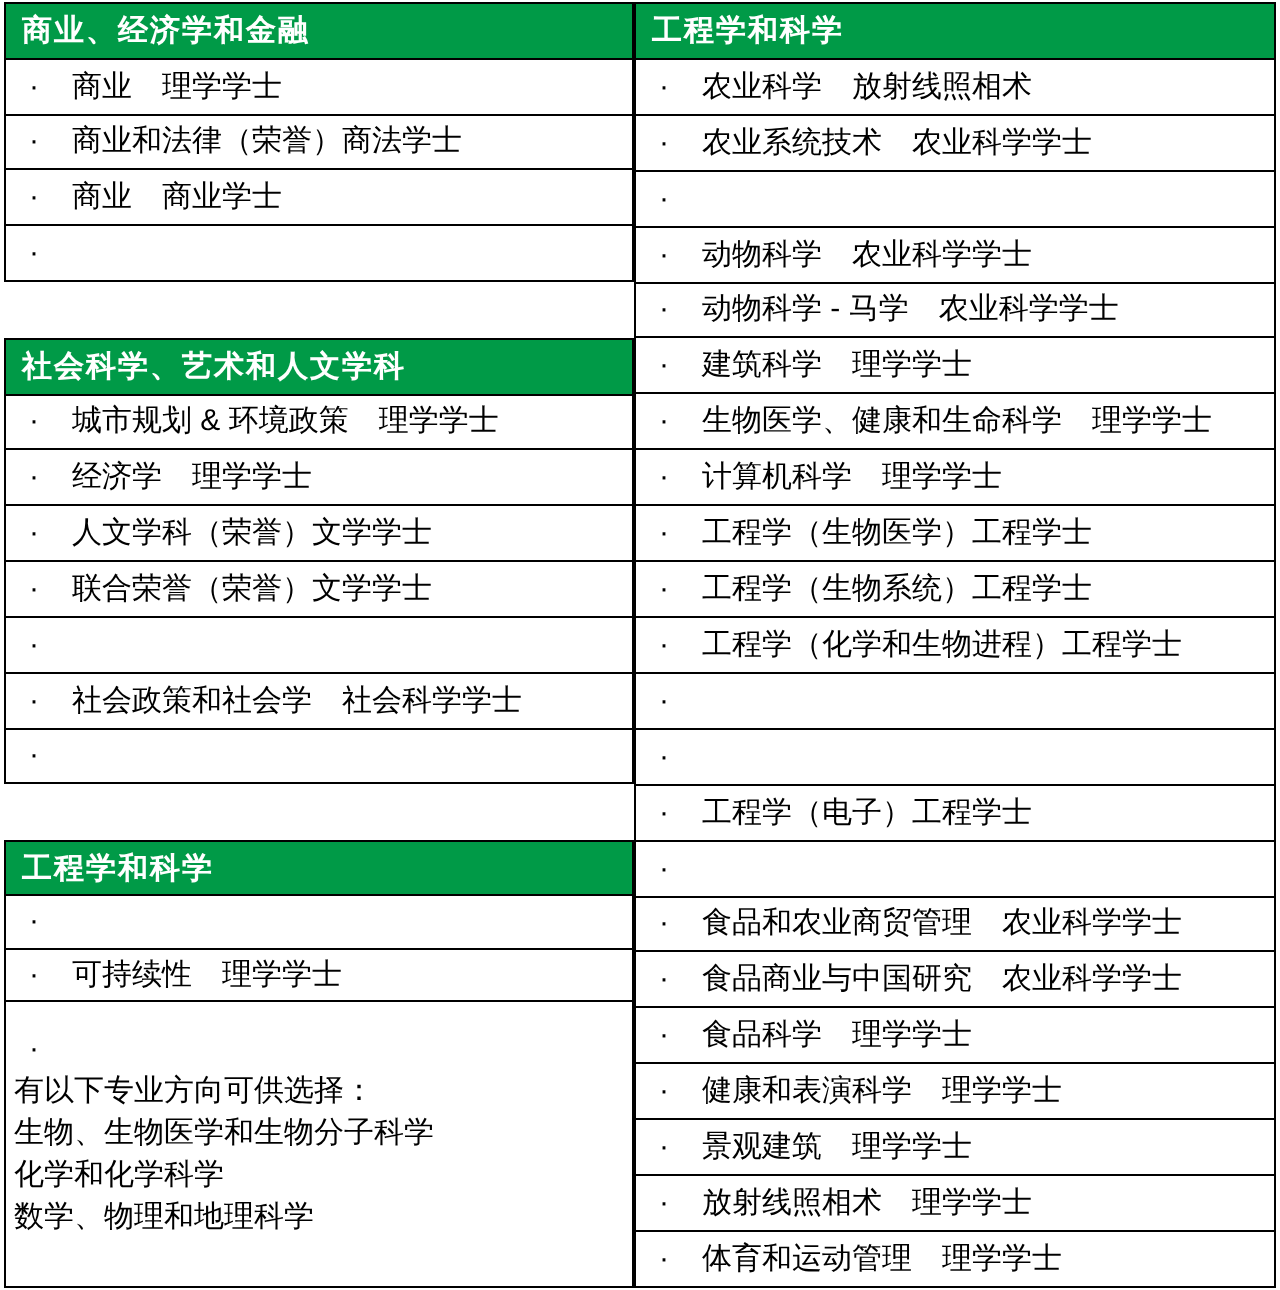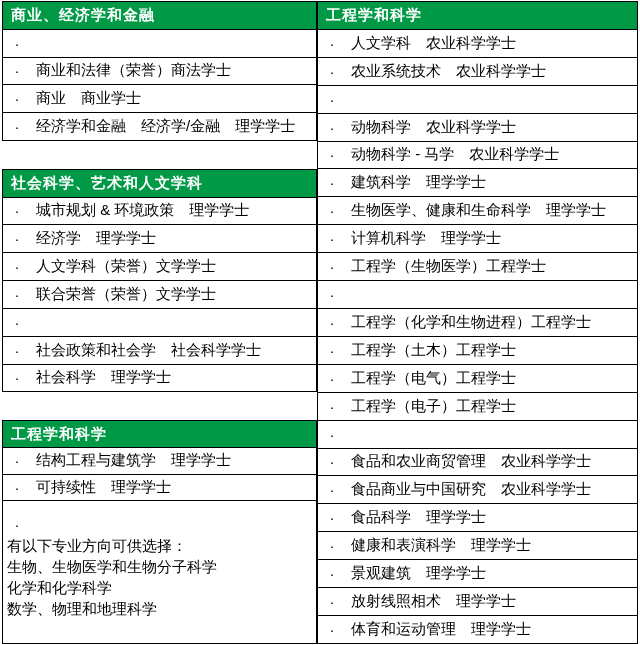--- a/index.html
+++ b/index.html
@@ -79,32 +79,32 @@
   .multi .note-line  { padding-left: 4px; }
 </style>
 </head>
 <body>
 
 <div id="col-left" class="col">
     <div class="section">
       <div class="row header-row">商业、经济学和金融</div>
       <div class="row item-row">
         <span class="bullet">·</span>
+        <span class="label">商业　理学学士</span>
       </div>
       <div class="row item-row">
         <span class="bullet">·</span>
         <span class="label">商业和法律（荣誉）商法学士</span>
       </div>
       <div class="row item-row">
         <span class="bullet">·</span>
         <span class="label">商业　商业学士</span>
       </div>
       <div class="row item-row">
         <span class="bullet">·</span>
-        <span class="label">经济学和金融　经济学/金融　理学学士</span>
       </div>
     </div>
     <div class="section">
       <div class="row header-row">社会科学、艺术和人文学科</div>
       <div class="row item-row">
         <span class="bullet">·</span>
         <span class="label">城市规划 &amp; 环境政策　理学学士</span>
       </div>
       <div class="row item-row">
         <span class="bullet">·</span>
@@ -120,28 +120,26 @@
       </div>
       <div class="row item-row">
         <span class="bullet">·</span>
       </div>
       <div class="row item-row">
         <span class="bullet">·</span>
         <span class="label">社会政策和社会学　社会科学学士</span>
       </div>
       <div class="row item-row">
         <span class="bullet">·</span>
-        <span class="label">社会科学　理学学士</span>
       </div>
     </div>
     <div class="section">
       <div class="row header-row">工程学和科学</div>
       <div class="row item-row">
         <span class="bullet">·</span>
-        <span class="label">结构工程与建筑学　理学学士</span>
       </div>
       <div class="row item-row">
         <span class="bullet">·</span>
         <span class="label">可持续性　理学学士</span>
       </div>
       <div class="row multi">
         <div class="first-line">
           <span class="bullet">·</span>
         </div>
         <div class="note-line">有以下专业方向可供选择：</div>
@@ -149,21 +147,21 @@
         <div class="note-line">化学和化学科学</div>
         <div class="note-line">数学、物理和地理科学</div>
       </div>
     </div>
   </div>
 <div id="col-right" class="col">
     <div class="section">
       <div class="row header-row">工程学和科学</div>
       <div class="row item-row">
         <span class="bullet">·</span>
-        <span class="label">人文学科　农业科学学士</span>
+        <span class="label">农业科学　放射线照相术</span>
       </div>
       <div class="row item-row">
         <span class="bullet">·</span>
         <span class="label">农业系统技术　农业科学学士</span>
       </div>
       <div class="row item-row">
         <span class="bullet">·</span>
       </div>
       <div class="row item-row">
         <span class="bullet">·</span>
@@ -184,32 +182,31 @@
       <div class="row item-row">
         <span class="bullet">·</span>
         <span class="label">计算机科学　理学学士</span>
       </div>
       <div class="row item-row">
         <span class="bullet">·</span>
         <span class="label">工程学（生物医学）工程学士</span>
       </div>
       <div class="row item-row">
         <span class="bullet">·</span>
+        <span class="label">工程学（生物系统）工程学士</span>
       </div>
       <div class="row item-row">
         <span class="bullet">·</span>
         <span class="label">工程学（化学和生物进程）工程学士</span>
       </div>
       <div class="row item-row">
         <span class="bullet">·</span>
-        <span class="label">工程学（土木）工程学士</span>
-      </div>
-      <div class="row item-row">
-        <span class="bullet">·</span>
-        <span class="label">工程学（电气）工程学士</span>
+      </div>
+      <div class="row item-row">
+        <span class="bullet">·</span>
       </div>
       <div class="row item-row">
         <span class="bullet">·</span>
         <span class="label">工程学（电子）工程学士</span>
       </div>
       <div class="row item-row">
         <span class="bullet">·</span>
       </div>
       <div class="row item-row">
         <span class="bullet">·</span>

